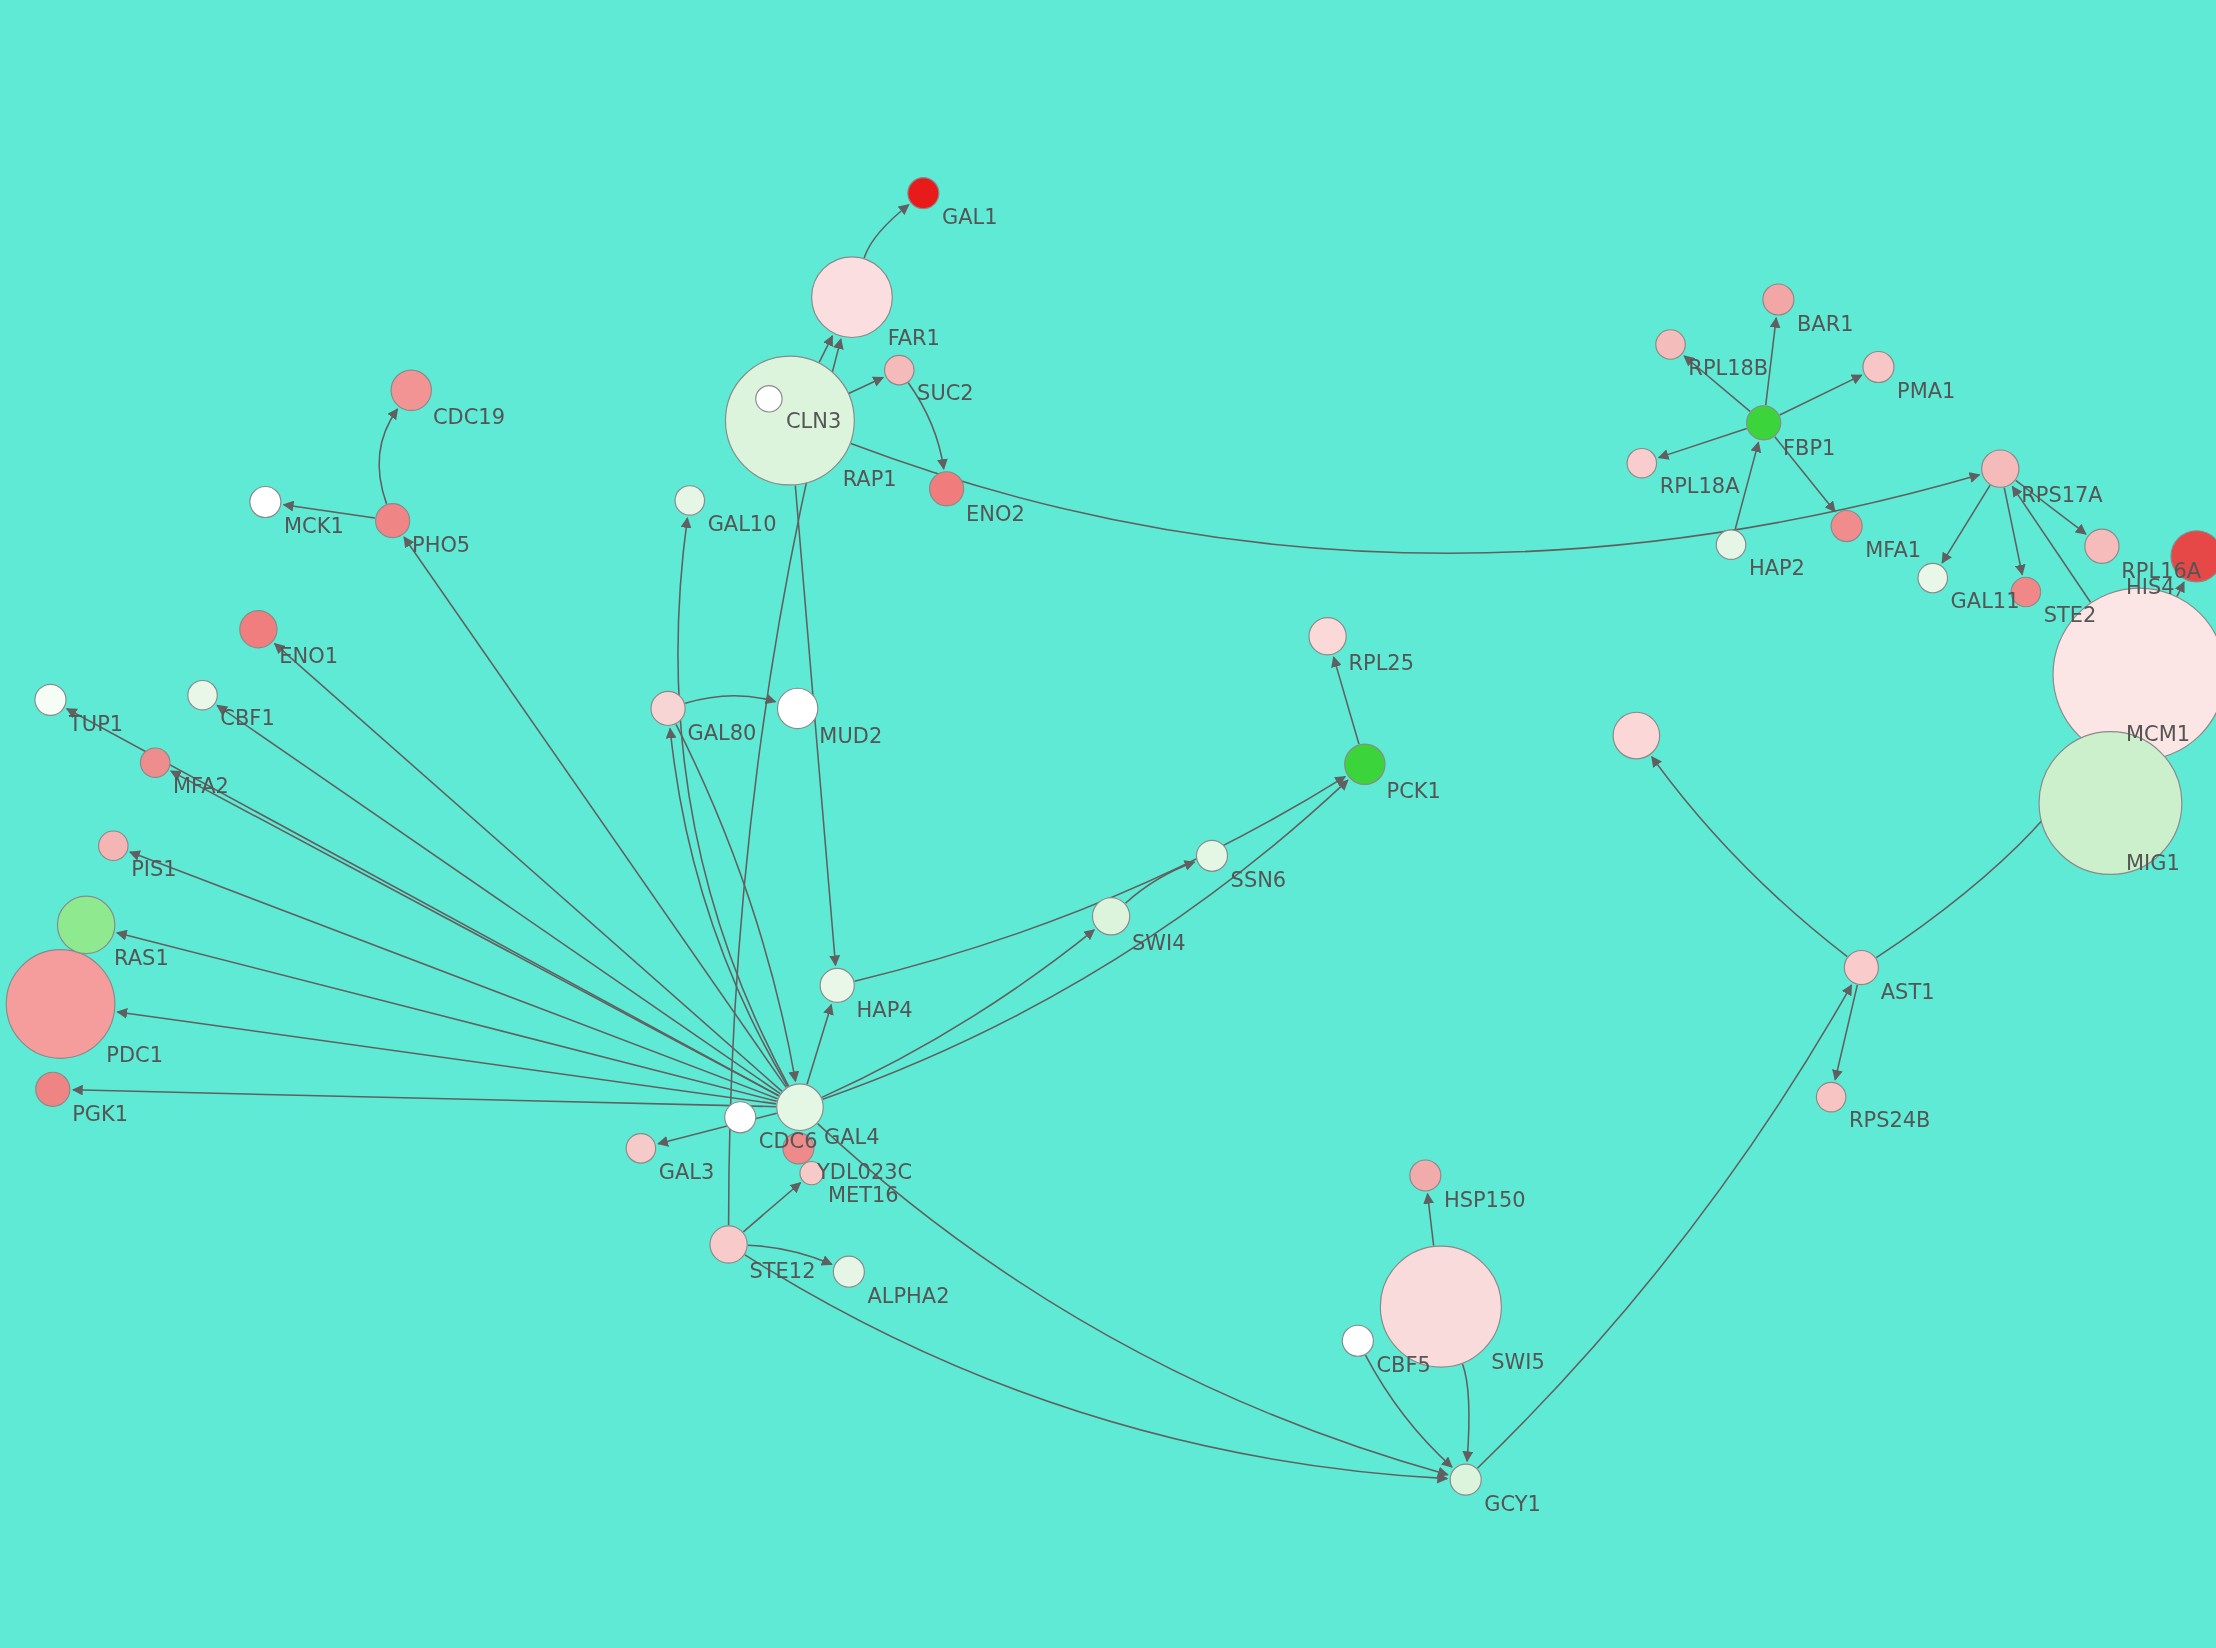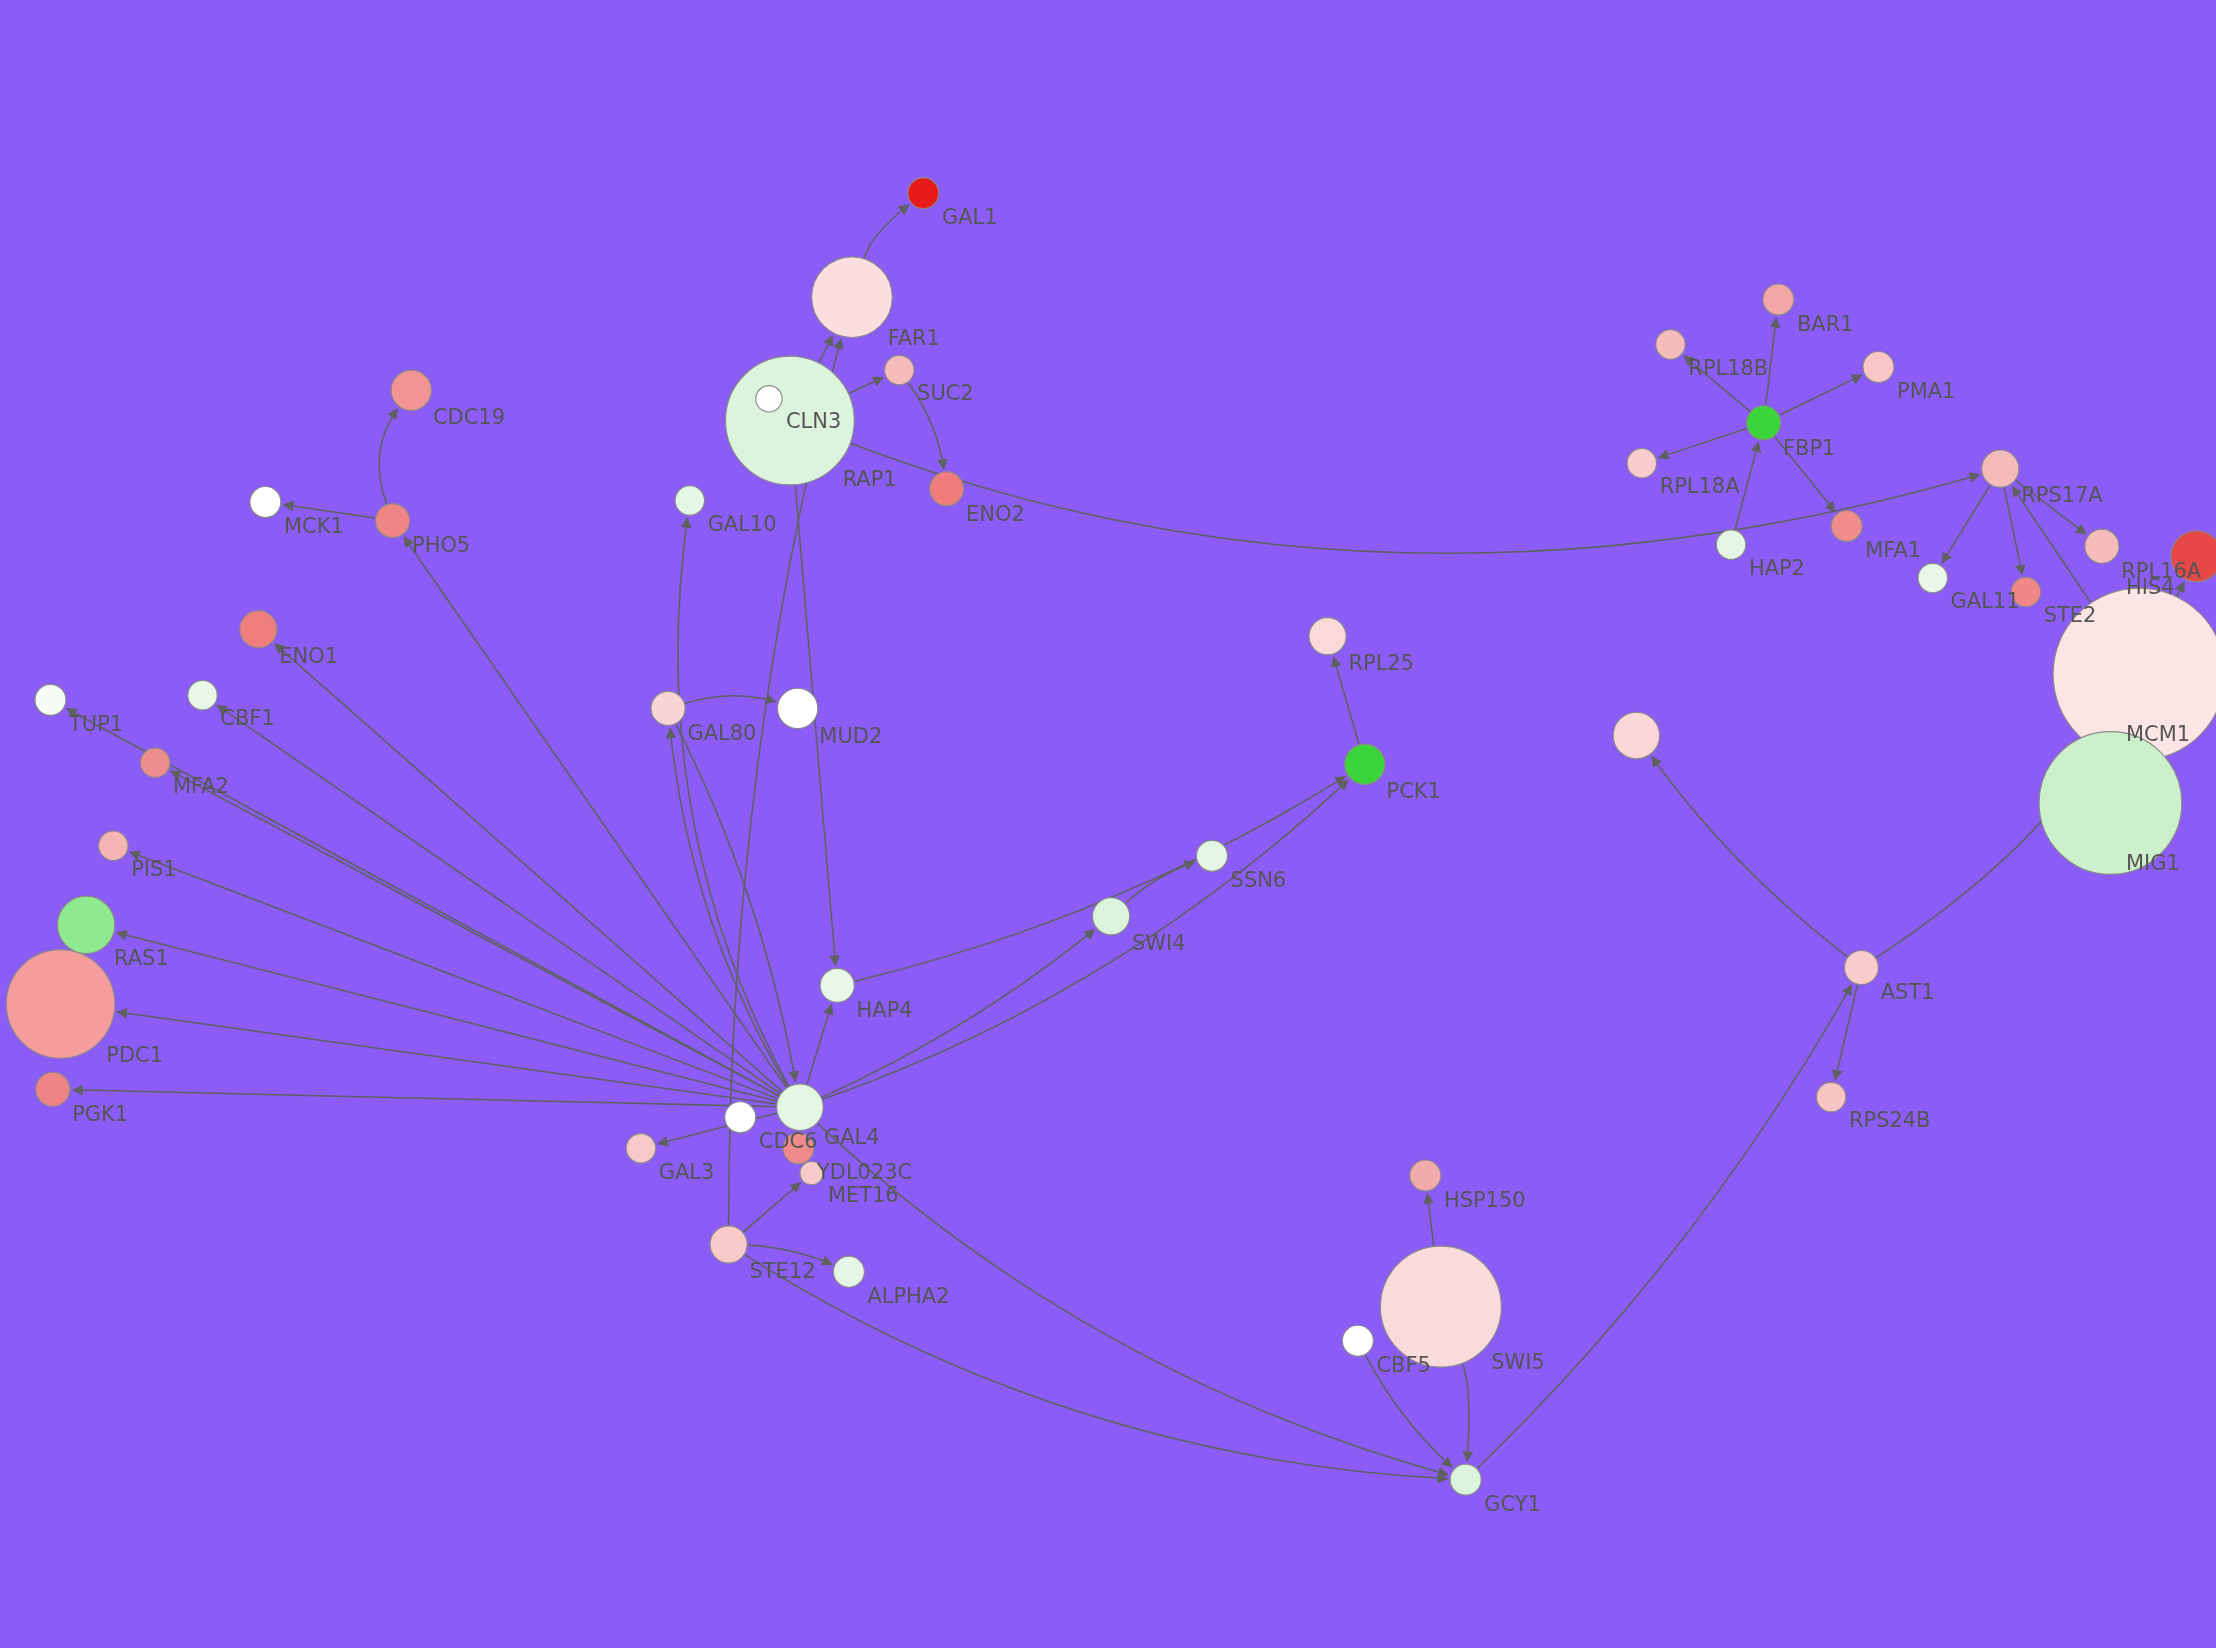--- a/index.html
+++ b/index.html
@@ -8,21 +8,21 @@
     background: #ffffff;
     width: 2216px;
     height: 1648px;
     overflow: hidden;
     font-family: "DejaVu Sans", sans-serif;
   }
   #stage {
     position: relative;
     width: 2216px;
     height: 1648px;
-    background: #8b5cf6;
+    background: #5eead4;
   }
   svg { display: block; }
   svg text {
     font-family: "DejaVu Sans", "Liberation Sans", sans-serif;
     font-size: 27px;
     fill: #555555;
     user-select: none;
   }
   .edge { fill: none; }
   .node { stroke-width: 1.5; }

